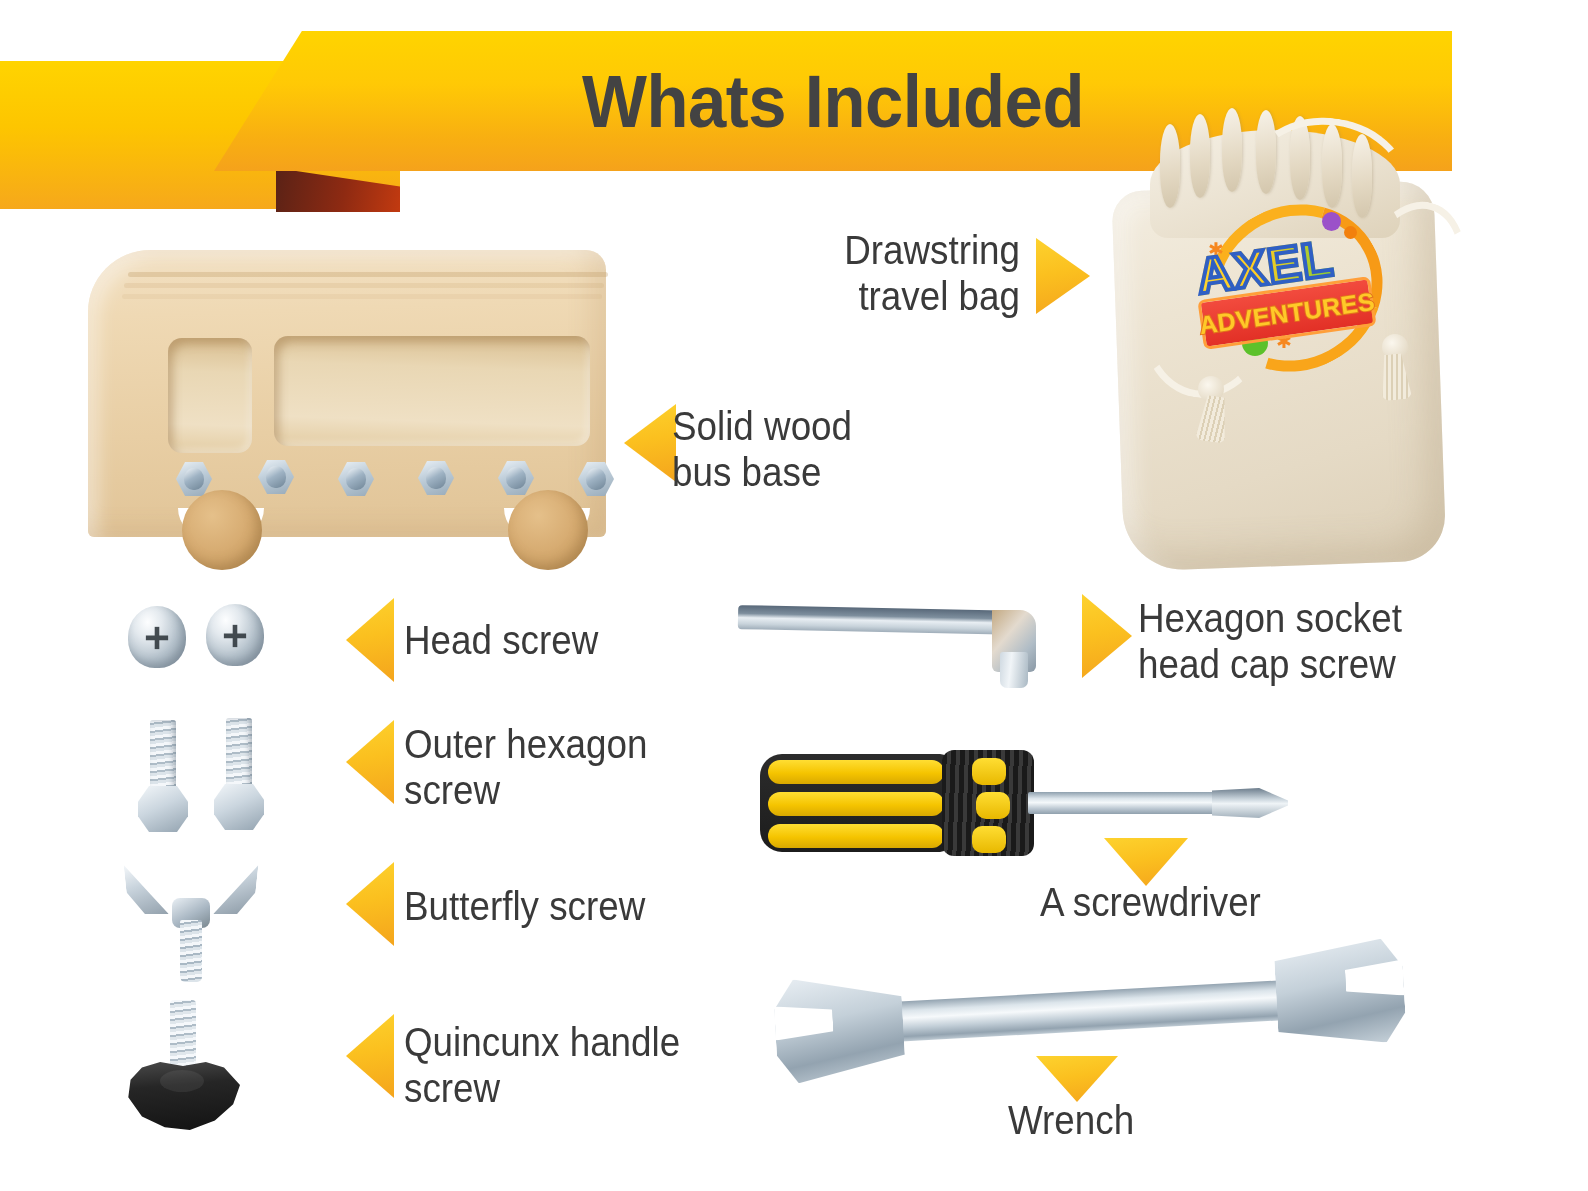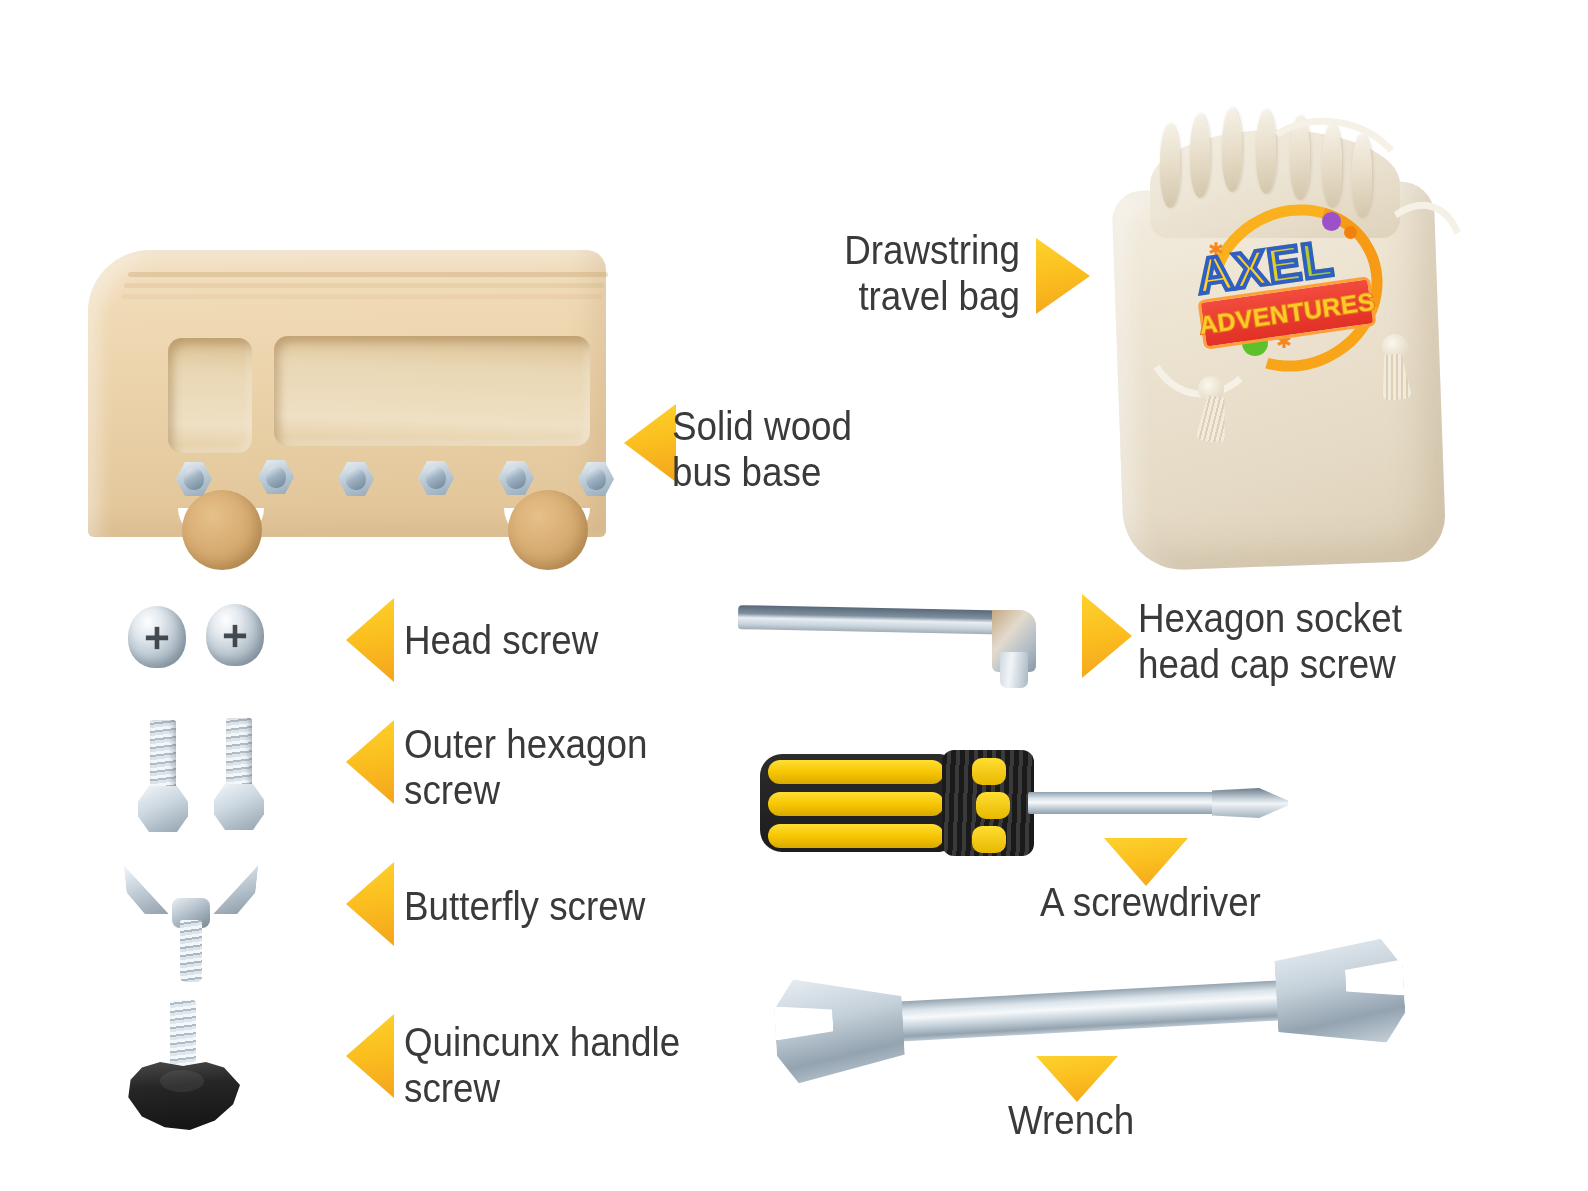--- a/index.html
+++ b/index.html
@@ -186,20 +186,26 @@
   .wr-jaw.l{left:0;top:34px;width:58px;height:34px;border-radius:0 8px 8px 0;
      clip-path:polygon(0 0,100% 18%,100% 82%,0 100%);}
   .wr-jaw.r{right:0;top:22px;width:58px;height:36px;border-radius:8px 0 0 8px;
      clip-path:polygon(100% 0,0 20%,0 80%,100% 100%);}
 </style>
 </head>
 <body>
 
 <div class="stage">
 
+  <div class="banner-wrap">
+    <div class="banner-tail"></div>
+    <div class="banner-fold"></div>
+    <div class="banner-main"></div>
+    <div class="banner-title">Whats Included</div>
+  </div>
 
   <div class="bus">
     <div class="bus-body"></div>
     <div class="bus-roofline" style="left:62px;"></div>
     <div class="bus-roofline b" style="left:58px;"></div>
     <div class="bus-roofline c" style="left:56px;"></div>
     <div class="win small"></div>
     <div class="win big"></div>
     <div class="nut" style="left:110px;top:212px;"></div>
     <div class="nut" style="left:192px;top:210px;"></div>

